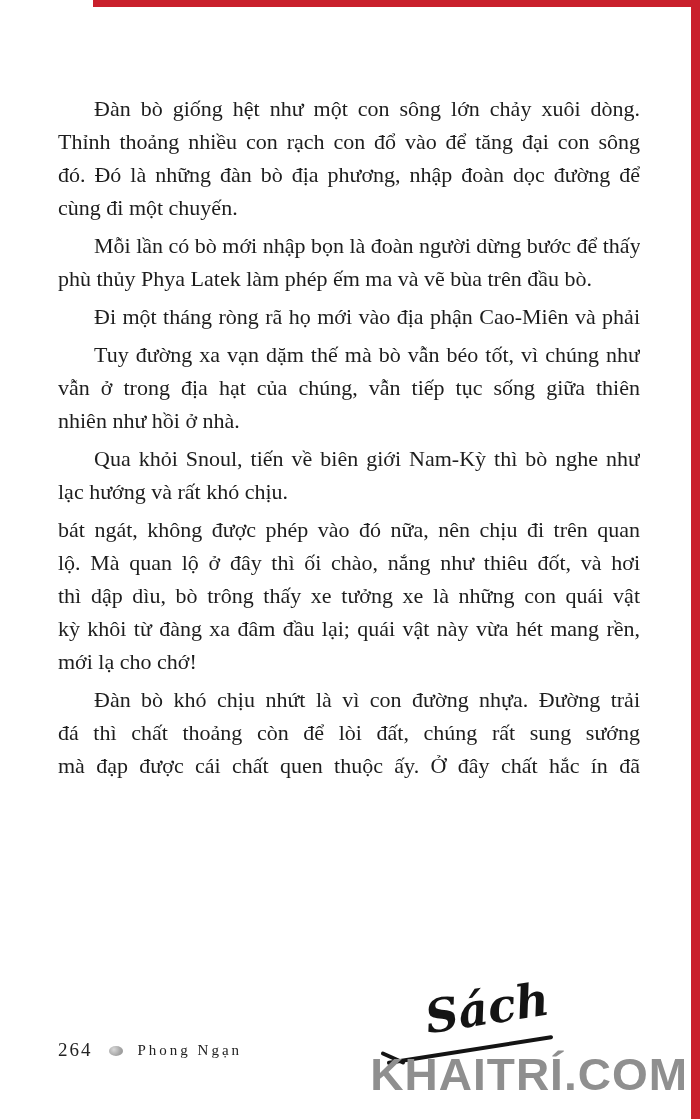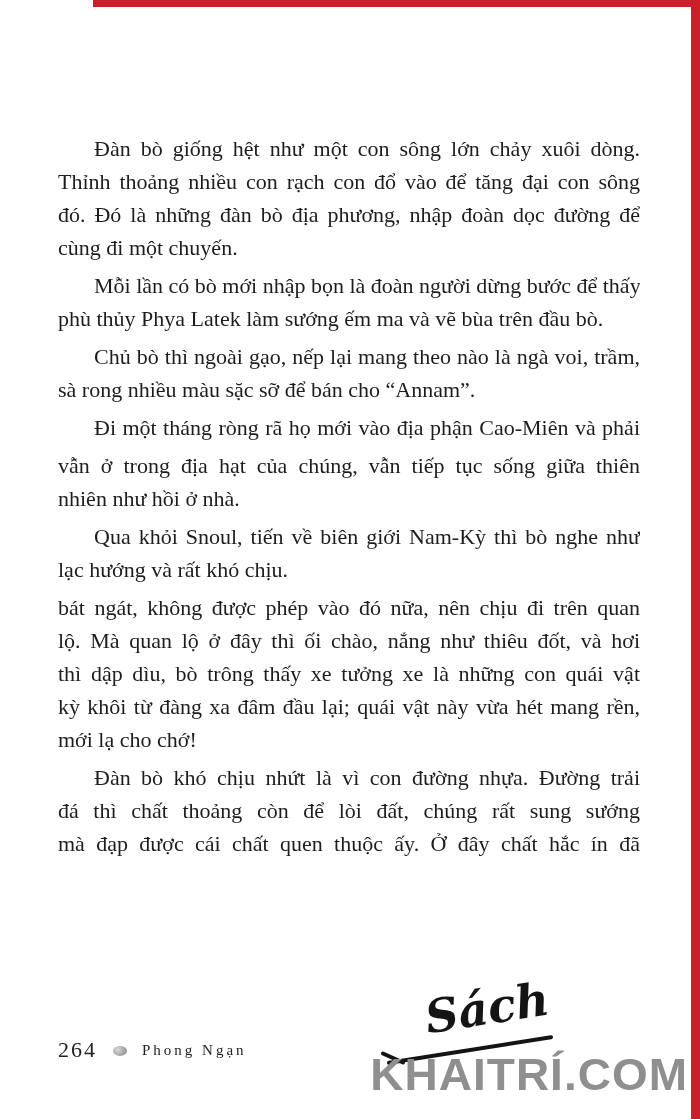--- a/index.html
+++ b/index.html
@@ -13,30 +13,30 @@
   body{width:700px;height:1119px;overflow:hidden;background:#fff;
        font-family:"Liberation Serif","DejaVu Serif",serif;}
   .page{position:relative;width:700px;height:1119px;background:#ffffff;overflow:hidden;}
 
   
   .edge-top{position:absolute;top:0;left:93px;right:0;height:7px;background:var(--edge-red);}
   .edge-right{position:absolute;top:0;right:0;width:9px;height:1119px;background:var(--edge-red);}
 
   
   .text-block{position:absolute;left:58px;top:92px;width:582px;color:var(--body-text);
-              font-size:22px;margin-top:40px;}
+              font-size:22px;}
   .para{margin:0 0 5px 0;}
   .tline{height:33px;line-height:33px;overflow:hidden;white-space:nowrap;}
   .tline.just{text-align:justify;text-align-last:justify;}
   .tline.ind{padding-left:36px;}
 
   
   .footer{position:absolute;left:58px;top:1038px;height:24px;display:flex;align-items:center;
           color:#222;}
-  .pageno{font-size:22px;letter-spacing:2px;}
+  .pageno{font-size:19px;letter-spacing:2px;}
   .orn{width:14px;height:10px;border-radius:50%;margin:2px 15px 0 16px;
        background:radial-gradient(circle at 35% 35%,#d9d9d9 0%,var(--ornament-gray) 55%,#8e8e8e 100%);}
   .author{font-size:15px;letter-spacing:3px;}
 
   
   .wm-script{position:absolute;left:402px;top:984px;width:170px;text-align:center;
              transform:rotate(-9deg);color:var(--script-black);
              font-family:"DejaVu Serif","Liberation Serif",serif;
              font-style:italic;font-weight:bold;font-size:46px;line-height:48px;}
   .wm-underline{position:absolute;left:386px;top:1048px;width:168px;height:4px;
@@ -58,30 +58,27 @@
 
   <div class="text-block" id="text-block">
       <div class="para">
         <div class="tline just ind">Đàn bò giống hệt như một con sông lớn chảy xuôi dòng.</div>
         <div class="tline just">Thỉnh thoảng nhiều con rạch con đổ vào để tăng đại con sông</div>
         <div class="tline just">đó. Đó là những đàn bò địa phương, nhập đoàn dọc đường để</div>
         <div class="tline">cùng đi một chuyến.</div>
       </div>
       <div class="para">
         <div class="tline just ind">Mỗi lần có bò mới nhập bọn là đoàn người dừng bước để thấy</div>
-        <div class="tline">phù thủy Phya Latek làm sướng ếm ma và vẽ bùa trên đầu bò.</div>
-      </div>
-      <div class="para">
-        <div class="tline just ind">Chủ bò thì ngoài gạo, nếp lại mang theo nào là ngà voi, trầm,</div>
-        <div class="tline">sà rong nhiều màu sặc sỡ để bán cho “Annam”.</div>
+        <div class="tline">phù thủy Phya Latek làm phép ếm ma và vẽ bùa trên đầu bò.</div>
       </div>
       <div class="para">
         <div class="tline just ind">Đi một tháng ròng rã họ mới vào địa phận Cao-Miên và phải</div>
       </div>
       <div class="para">
+        <div class="tline just ind">Tuy đường xa vạn dặm thế mà bò vẫn béo tốt, vì chúng như</div>
         <div class="tline just">vẫn ở trong địa hạt của chúng, vẫn tiếp tục sống giữa thiên</div>
         <div class="tline">nhiên như hồi ở nhà.</div>
       </div>
       <div class="para">
         <div class="tline just ind">Qua khỏi Snoul, tiến về biên giới Nam-Kỳ thì bò nghe như</div>
         <div class="tline">lạc hướng và rất khó chịu.</div>
       </div>
       <div class="para">
         <div class="tline just">bát ngát, không được phép vào đó nữa, nên chịu đi trên quan</div>
         <div class="tline just">lộ. Mà quan lộ ở đây thì ối chào, nắng như thiêu đốt, và hơi</div>

